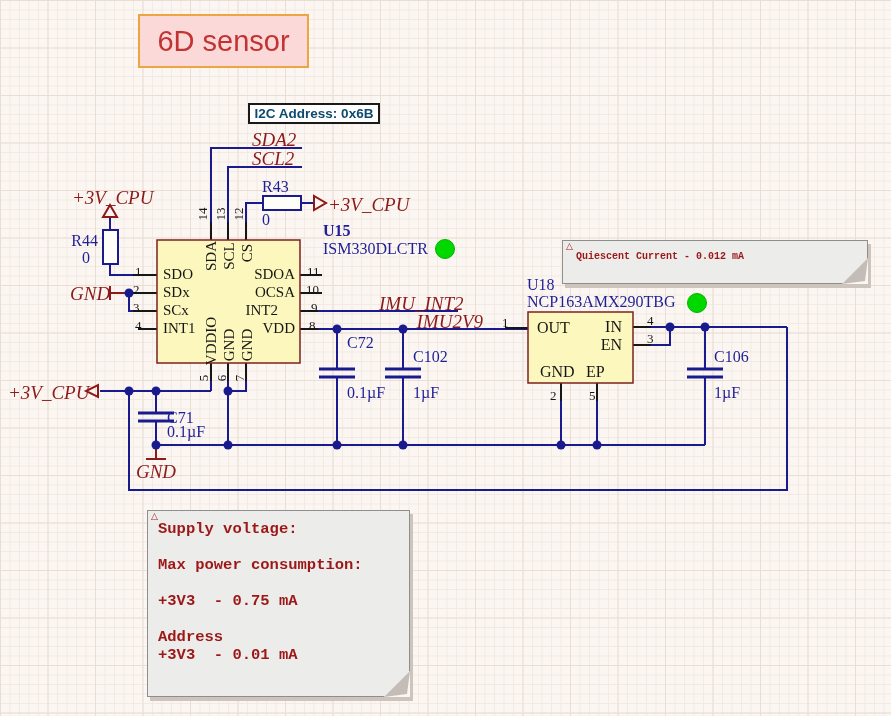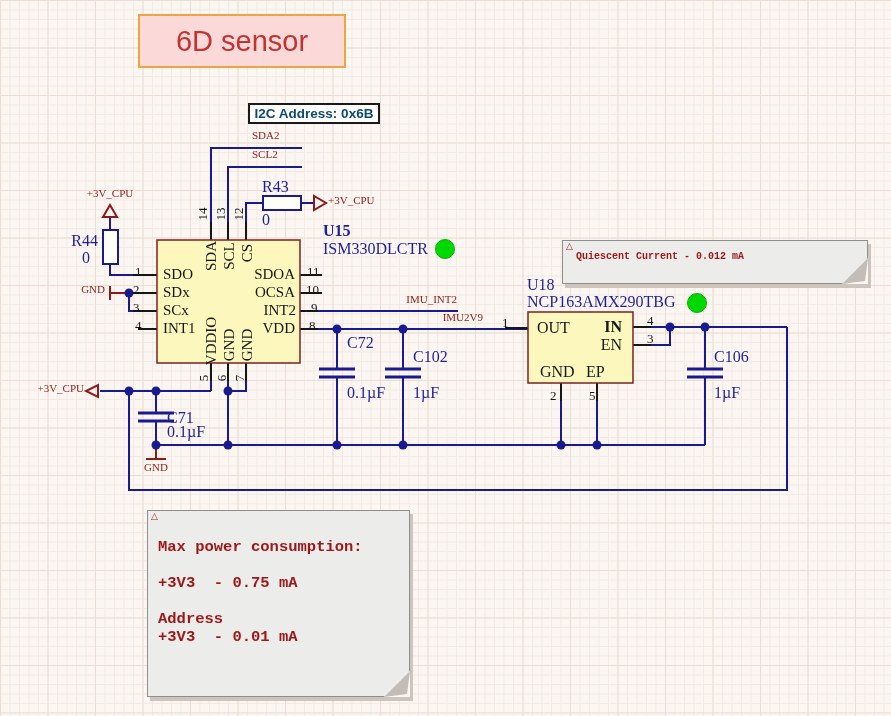--- a/index.html
+++ b/index.html
@@ -10,26 +10,26 @@
       linear-gradient(#e9ddd4 1px, transparent 1px),
       linear-gradient(90deg,#e9ddd4 1px, transparent 1px),
       linear-gradient(#f2eae3 1px, transparent 1px),
       linear-gradient(90deg,#f2eae3 1px, transparent 1px);
     background-size:47.5px 47.5px,47.5px 47.5px,9.5px 9.5px,9.5px 9.5px;
     font-family:"Liberation Serif", serif;
   }
   svg.sch{position:absolute;left:0;top:0;}
   .t{position:absolute;line-height:1.05;white-space:nowrap;}
   .des{color:#1f1f96;font-size:16px;}
-  .net{color:#8c1a1a;font-size:11px;}
+  .net{color:#8c1a1a;font-size:19px;font-style:italic;}
   .pinname{color:#161616;font-size:15px;}
   .pinnum{color:#161616;font-size:13px;}
   .v{transform:translate(-50%,-50%) rotate(-90deg);}
   .title-box{
-    position:absolute;left:138px;top:14px;width:208px;height:54px;
+    position:absolute;left:138px;top:14px;width:171px;height:54px;
     background:#fcd9d9;border:2px solid #eda543;box-sizing:border-box;
     display:flex;align-items:center;justify-content:center;
     font-family:"Liberation Sans",sans-serif;font-size:29px;color:#c23333;
   }
   .i2c-box{
     position:absolute;left:248px;top:103px;width:132px;height:21px;
     background:#ffffff;border:2px solid #1a1a1a;box-sizing:border-box;
     display:flex;align-items:center;justify-content:center;
     font-family:"Liberation Sans",sans-serif;font-size:13.5px;font-weight:bold;color:#0c4a6e;
   }
@@ -159,21 +159,21 @@
   <div class="t des" style="left:413px;top:385px;">1µF</div>
   <div class="t des" style="left:714px;top:349px;">C106</div>
   <div class="t des" style="left:714px;top:385px;">1µF</div>
 
   <div class="t pinname" style="left:163px;top:267px;">SDO</div>
   <div class="t pinname" style="left:163px;top:285px;">SDx</div>
   <div class="t pinname" style="left:163px;top:303px;">SCx</div>
   <div class="t pinname" style="left:163px;top:321px;">INT1</div>
   <div class="t pinname" style="left:225px;top:267px;width:70px;text-align:right;">SDOA</div>
   <div class="t pinname" style="left:225px;top:285px;width:70px;text-align:right;">OCSA</div>
-  <div class="t pinname" style="left:226px;top:303px;width:70px;text-align:right;">INT2</div>
+  <div class="t pinname" style="left:208px;top:303px;width:70px;text-align:right;">INT2</div>
   <div class="t pinname" style="left:225px;top:321px;width:70px;text-align:right;">VDD</div>
 
   <div class="t pinname v" style="left:212px;top:256px;">SDA</div>
   <div class="t pinname v" style="left:230px;top:256px;">SCL</div>
   <div class="t pinname v" style="left:248px;top:253px;">CS</div>
   <div class="t pinname v" style="left:212px;top:341px;">VDDIO</div>
   <div class="t pinname v" style="left:230px;top:345px;">GND</div>
   <div class="t pinname v" style="left:248px;top:345px;">GND</div>
 
   <div class="t pinnum" style="left:135px;top:265px;">1</div>
@@ -185,21 +185,21 @@
   <div class="t pinnum" style="left:311px;top:301px;">9</div>
   <div class="t pinnum" style="left:309px;top:319px;">8</div>
   <div class="t pinnum v" style="left:203px;top:214px;">14</div>
   <div class="t pinnum v" style="left:221px;top:214px;">13</div>
   <div class="t pinnum v" style="left:239px;top:214px;">12</div>
   <div class="t pinnum v" style="left:204px;top:378px;">5</div>
   <div class="t pinnum v" style="left:222px;top:378px;">6</div>
   <div class="t pinnum v" style="left:240px;top:378px;">7</div>
 
   <div class="t pinname" style="left:537px;top:320px;font-size:16px;">OUT</div>
-  <div class="t pinname" style="left:580px;top:319px;width:42px;text-align:right;font-size:16px;font-weight:bold;">IN</div>
+  <div class="t pinname" style="left:580px;top:319px;width:42px;text-align:right;font-size:16px;">IN</div>
   <div class="t pinname" style="left:580px;top:337px;width:42px;text-align:right;font-size:16px;">EN</div>
   <div class="t pinname" style="left:540px;top:364px;font-size:16px;">GND</div>
   <div class="t pinname" style="left:586px;top:364px;font-size:16px;">EP</div>
   <div class="t pinnum" style="left:502px;top:316px;">1</div>
   <div class="t pinnum" style="left:647px;top:314px;">4</div>
   <div class="t pinnum" style="left:647px;top:332px;">3</div>
   <div class="t pinnum" style="left:550px;top:389px;">2</div>
   <div class="t pinnum" style="left:589px;top:389px;">5</div>
 
   <div class="note" style="left:562px;top:240px;width:306px;height:44px;">
@@ -207,20 +207,21 @@
     <div class="q-text">Quiescent Current - 0.012 mA</div>
     <svg class="fold" width="26" height="26">
       <path d="M26,0 L26,26 L0,26 Z" fill="#fbf6f1"></path>
       <path d="M0,26 L26,0 L23,23 Z" fill="#c4bdb7"></path>
     </svg>
   </div>
 
   <div class="note" style="left:147px;top:510px;width:263px;height:187px;">
     <span class="marker">△</span>
     <div style="position:absolute;left:10px;top:9px;">
+      <div class="note-line">Supply voltage:</div>
       <div class="note-line"></div>
       <div class="note-line">Max power consumption:</div>
       <div class="note-line"></div>
       <div class="note-line">+3V3  - 0.75 mA</div>
       <div class="note-line"></div>
       <div class="note-line">Address</div>
       <div class="note-line">+3V3  - 0.01 mA</div>
     </div>
     <svg class="fold" width="26" height="26">
       <path d="M26,0 L26,26 L0,26 Z" fill="#fbf6f1"></path>

